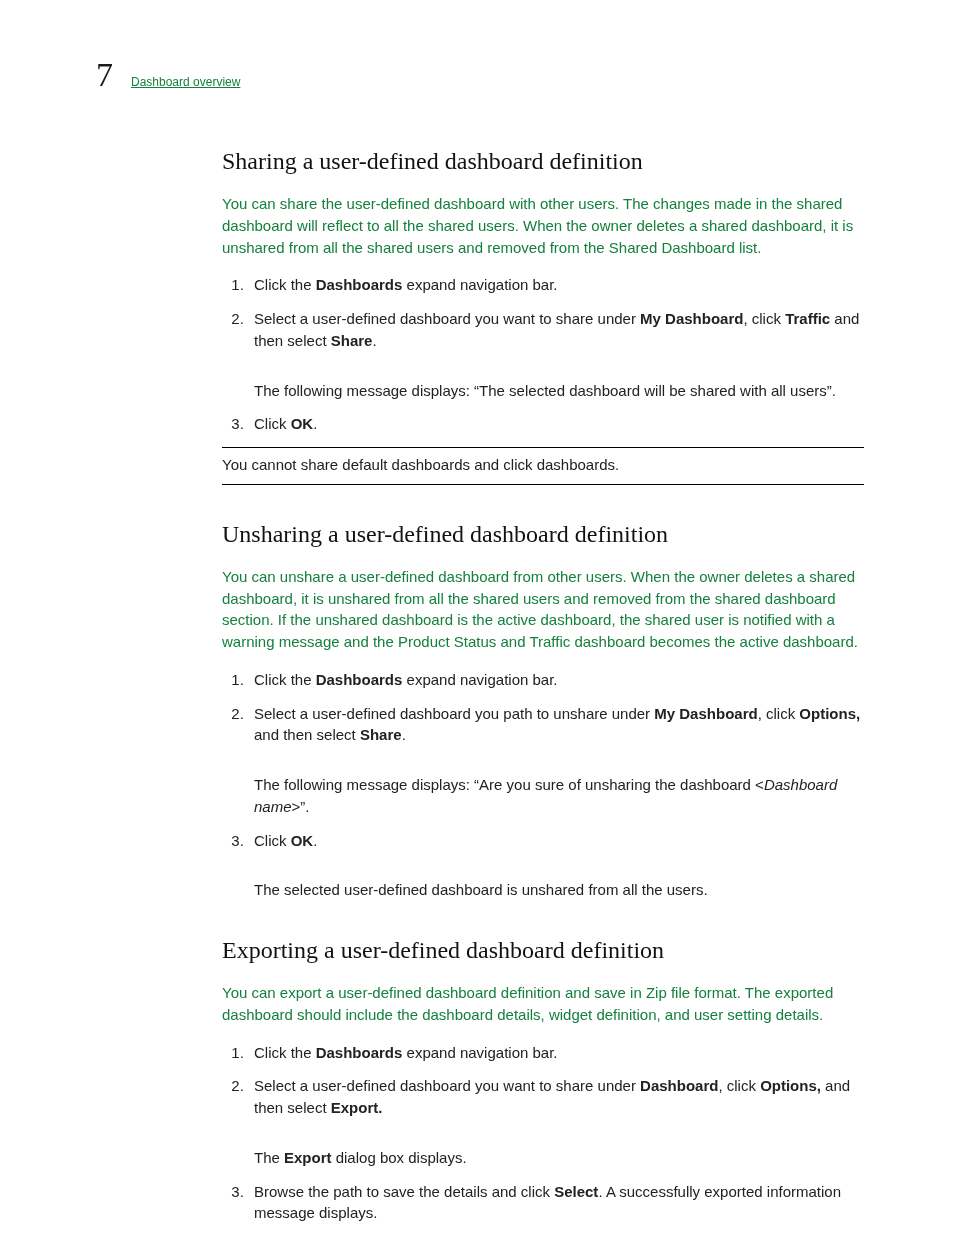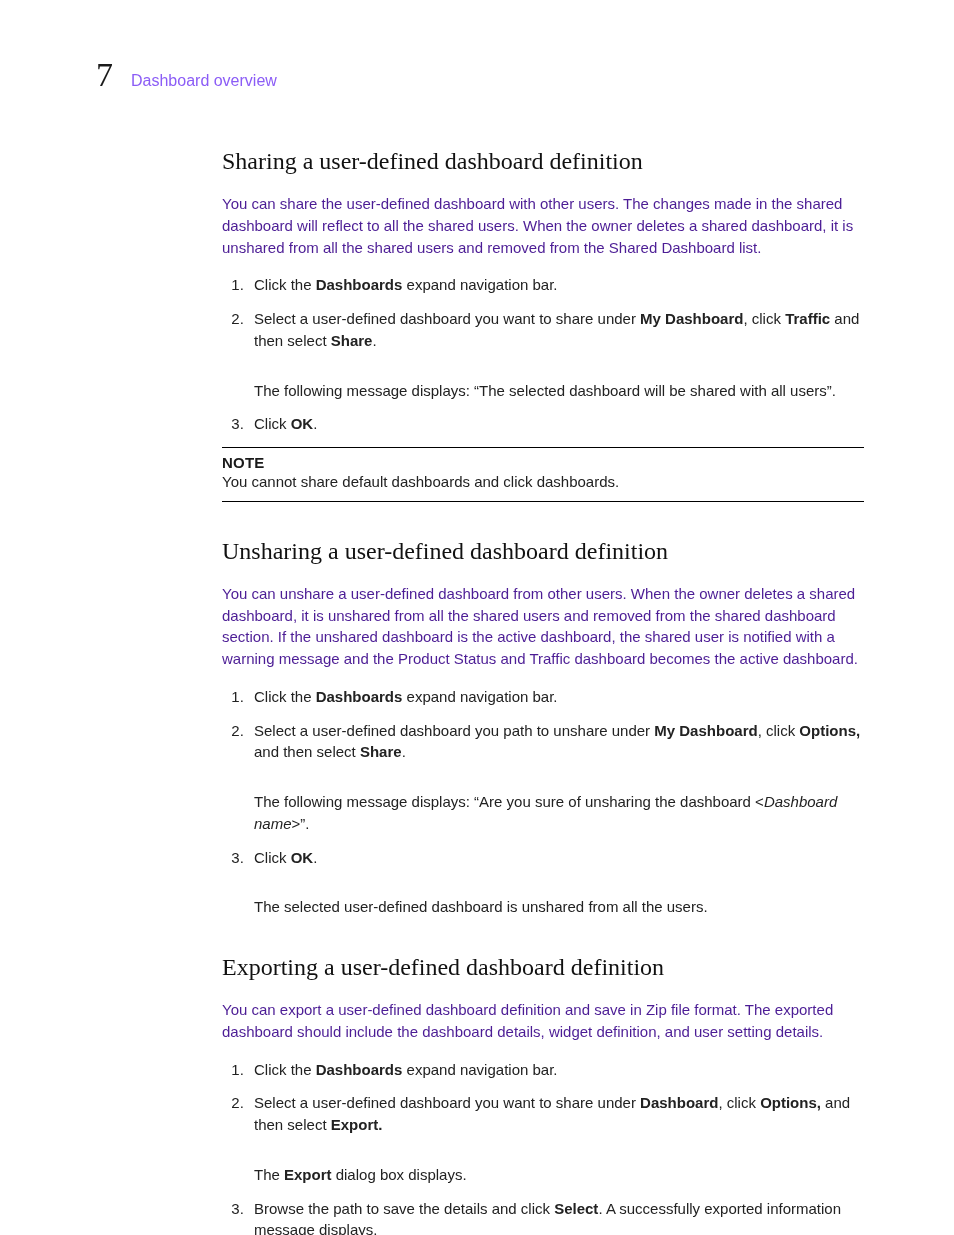--- a/index.html
+++ b/index.html
@@ -24,39 +24,40 @@
     margin-bottom: 56px;
     margin-left: -4px;
   }
   .chapter-num {
     font-family: Georgia, 'Times New Roman', serif;
     font-size: 34px;
     font-weight: 400;
     line-height: 1;
   }
   .chapter-title {
-    font-size: 16px;
+    font-size: 12px;
     font-weight: 400;
-    color: #8b5cf6;
+    color: #15803d;
+    text-decoration: underline;
   }
   .content {
     margin-left: 122px;
   }
   h2.section {
     font-family: Georgia, 'Times New Roman', serif;
     font-weight: 400;
     font-size: 24px;
     margin: 14px 0 18px 0;
     color: #111;
   }
   p.intro {
     font-size: 15px;
     line-height: 1.45;
     margin: 16px 0 16px 0;
-    color: #4c1d95;
+    color: #15803d;
   }
   ol.steps {
     margin: 0 0 12px 0;
     padding-left: 26px;
     font-size: 15px;
     color: #222;
   }
   ol.steps > li {
     padding-left: 6px;
     margin-bottom: 12px;
@@ -109,21 +110,20 @@
         </li>
         <li>
           <span>Select a user-defined dashboard you want to share under </span><b>My Dashboard</b><span>, click </span><b>Traffic</b><span> and then select </span><b>Share</b><span>.</span>
           <div class="sub">The following message displays: “The selected dashboard will be shared with all users”.</div>
         </li>
         <li>
           <span>Click </span><b>OK</b><span>.</span>
         </li>
       </ol>
       <div class="note-block">
-        <div class="note-label">NOTE</div>
         <div class="note-text">You cannot share default dashboards and click dashboards.</div>
       </div>
     </div>
 
     <div class="section-block">
       <h2 class="section">Unsharing a user-defined dashboard definition</h2>
       <p class="intro">You can unshare a user-defined dashboard from other users. When the owner deletes a shared dashboard, it is unshared from all the shared users and removed from the shared dashboard section. If the unshared dashboard is the active dashboard, the shared user is notified with a warning message and the Product Status and Traffic dashboard becomes the active dashboard.</p>
       <ol class="steps">
         <li>
           <span>Click the </span><b>Dashboards</b><span> expand navigation bar.</span>

